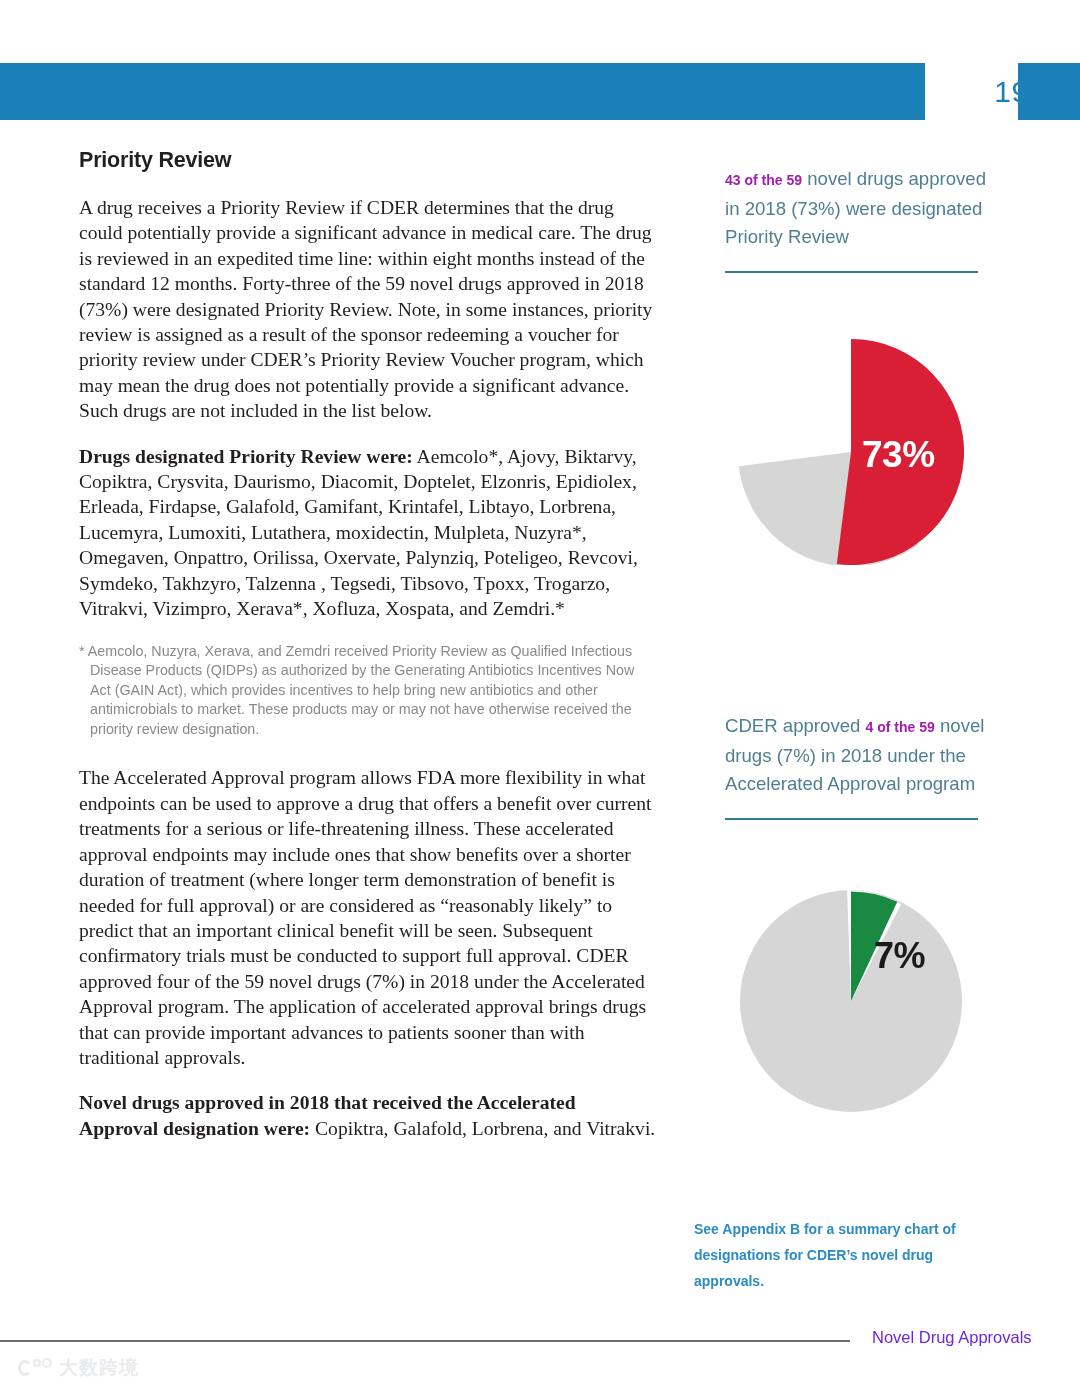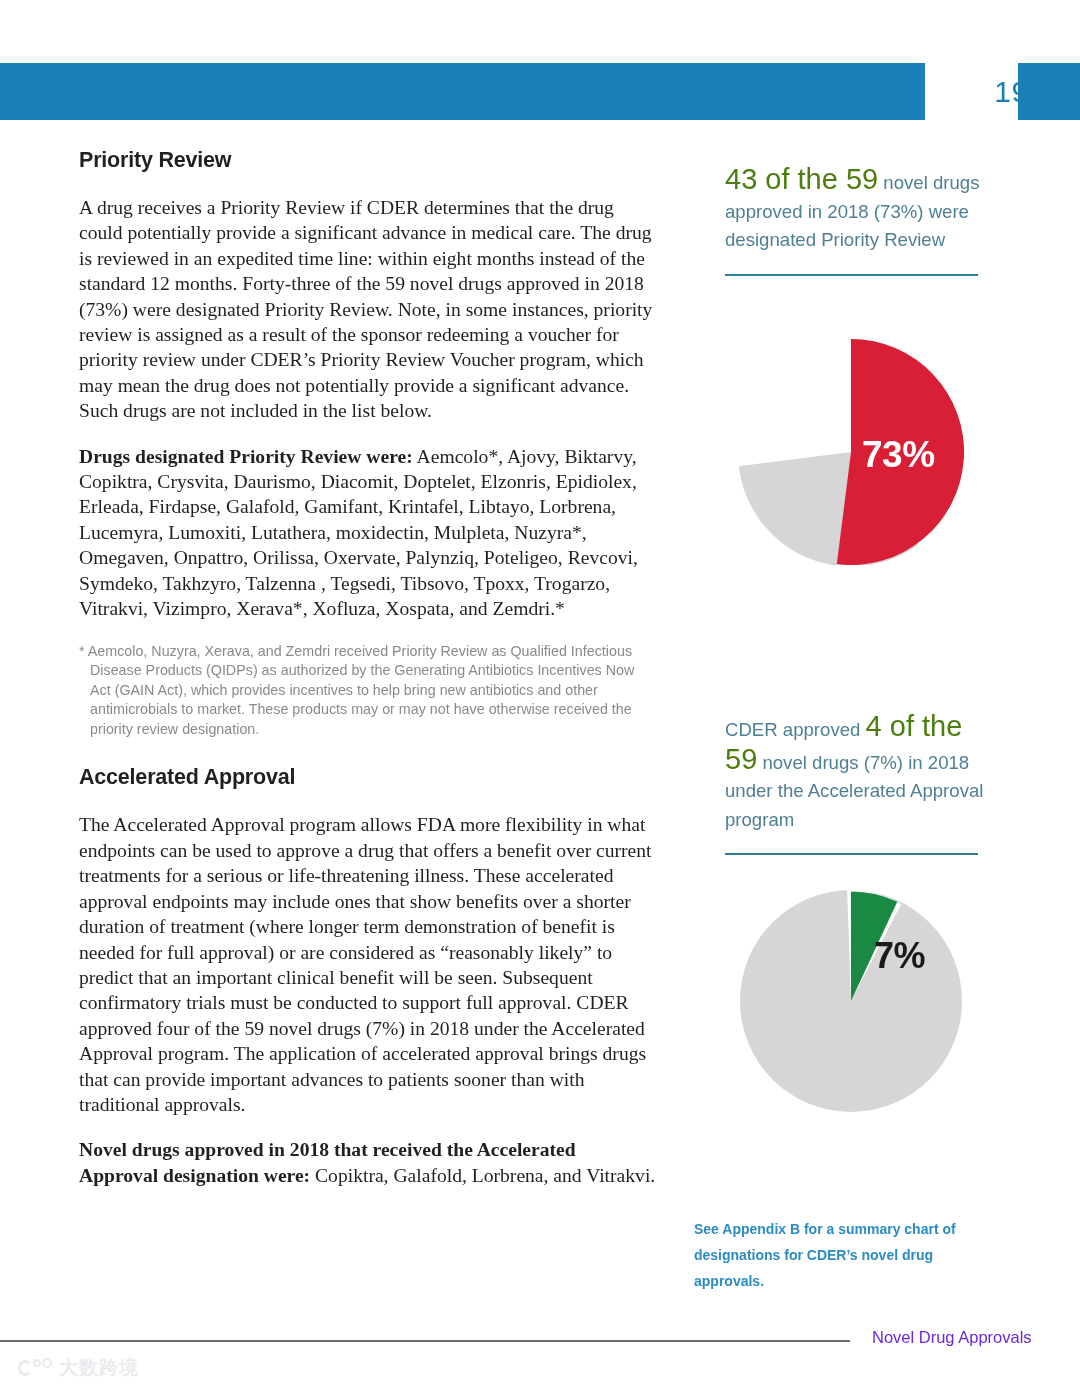--- a/index.html
+++ b/index.html
@@ -89,23 +89,23 @@
     width: 262px;
   }
   .callout-text {
     font-family: "Liberation Sans", sans-serif;
     font-size: 18.6px;
     line-height: 28.5px;
     color: #4f7f93;
     margin: 0;
   }
   .callout-text b {
-    font-weight: normal;
-    color: #4d7c0f;
-    font-size: 29px;
+    font-weight: bold;
+    color: #a21caf;
+    font-size: 14px;
   }
   .callout-rule {
     margin-top: 19px;
     width: 253px;
     height: 2px;
     background: #2f7d98;
   }
 
   .appendix-note {
     position: absolute;
@@ -217,21 +217,20 @@
 <div class="main-col">
 
   <h2 class="section-head">Priority Review</h2>
 
   <p class="body-text">A drug receives a Priority Review if CDER determines that the drug could potentially provide a significant advance in medical care. The drug is reviewed in an expedited time line: within eight months instead of the standard 12 months. Forty-three of the 59 novel drugs approved in 2018 (73%) were designated Priority Review. Note, in some instances, priority review is assigned as a result of the sponsor redeeming a voucher for priority review under CDER’s Priority Review Voucher program, which may mean the drug does not potentially provide a significant advance. Such drugs are not included in the list below.</p>
 
   <p class="body-text"><b>Drugs designated Priority Review were:</b><span> Aemcolo*, Ajovy, Biktarvy, Copiktra, Crysvita, Daurismo, Diacomit, Doptelet, Elzonris, Epidiolex, Erleada, Firdapse, Galafold, Gamifant, Krintafel, Libtayo, Lorbrena, Lucemyra, Lumoxiti, Lutathera, moxidectin, Mulpleta, Nuzyra*, Omegaven, Onpattro, Orilissa, Oxervate, Palynziq, Poteligeo, Revcovi, Symdeko, Takhzyro, Talzenna , Tegsedi, Tibsovo, Tpoxx, Trogarzo, Vitrakvi, Vizimpro, Xerava*, Xofluza, Xospata, and Zemdri.*</span></p>
 
   <p class="footnote">* Aemcolo, Nuzyra, Xerava, and Zemdri received Priority Review as Qualified Infectious Disease Products (QIDPs) as authorized by the Generating Antibiotics Incentives Now Act (GAIN Act), which provides incentives to help bring new antibiotics and other antimicrobials to market. These products may or may not have otherwise received the priority review designation.</p>
 
-  <h2 class="section-head">Accelerated Approval</h2>
 
   <p class="body-text">The Accelerated Approval program allows FDA more flexibility in what endpoints can be used to approve a drug that offers a benefit over current treatments for a serious or life-threatening illness. These accelerated approval endpoints may include ones that show benefits over a shorter duration of treatment (where longer term demonstration of benefit is needed for full approval) or are considered as “reasonably likely” to predict that an important clinical benefit will be seen. Subsequent confirmatory trials must be conducted to support full approval. CDER approved four of the 59 novel drugs (7%) in 2018 under the Accelerated Approval program. The application of accelerated approval brings drugs that can provide important advances to patients sooner than with traditional approvals.</p>
 
   <p class="body-text"><b>Novel drugs approved in 2018 that received the Accelerated Approval designation were:</b><span> Copiktra, Galafold, Lorbrena, and Vitrakvi.</span></p>
 
 </div>
 
 <div class="callout" style="left:725px; top:165px;">
   <p class="callout-text"><b>43 of the 59</b><span> novel drugs approved in 2018 (73%) were designated Priority Review</span></p>
   <div class="callout-rule"></div>

